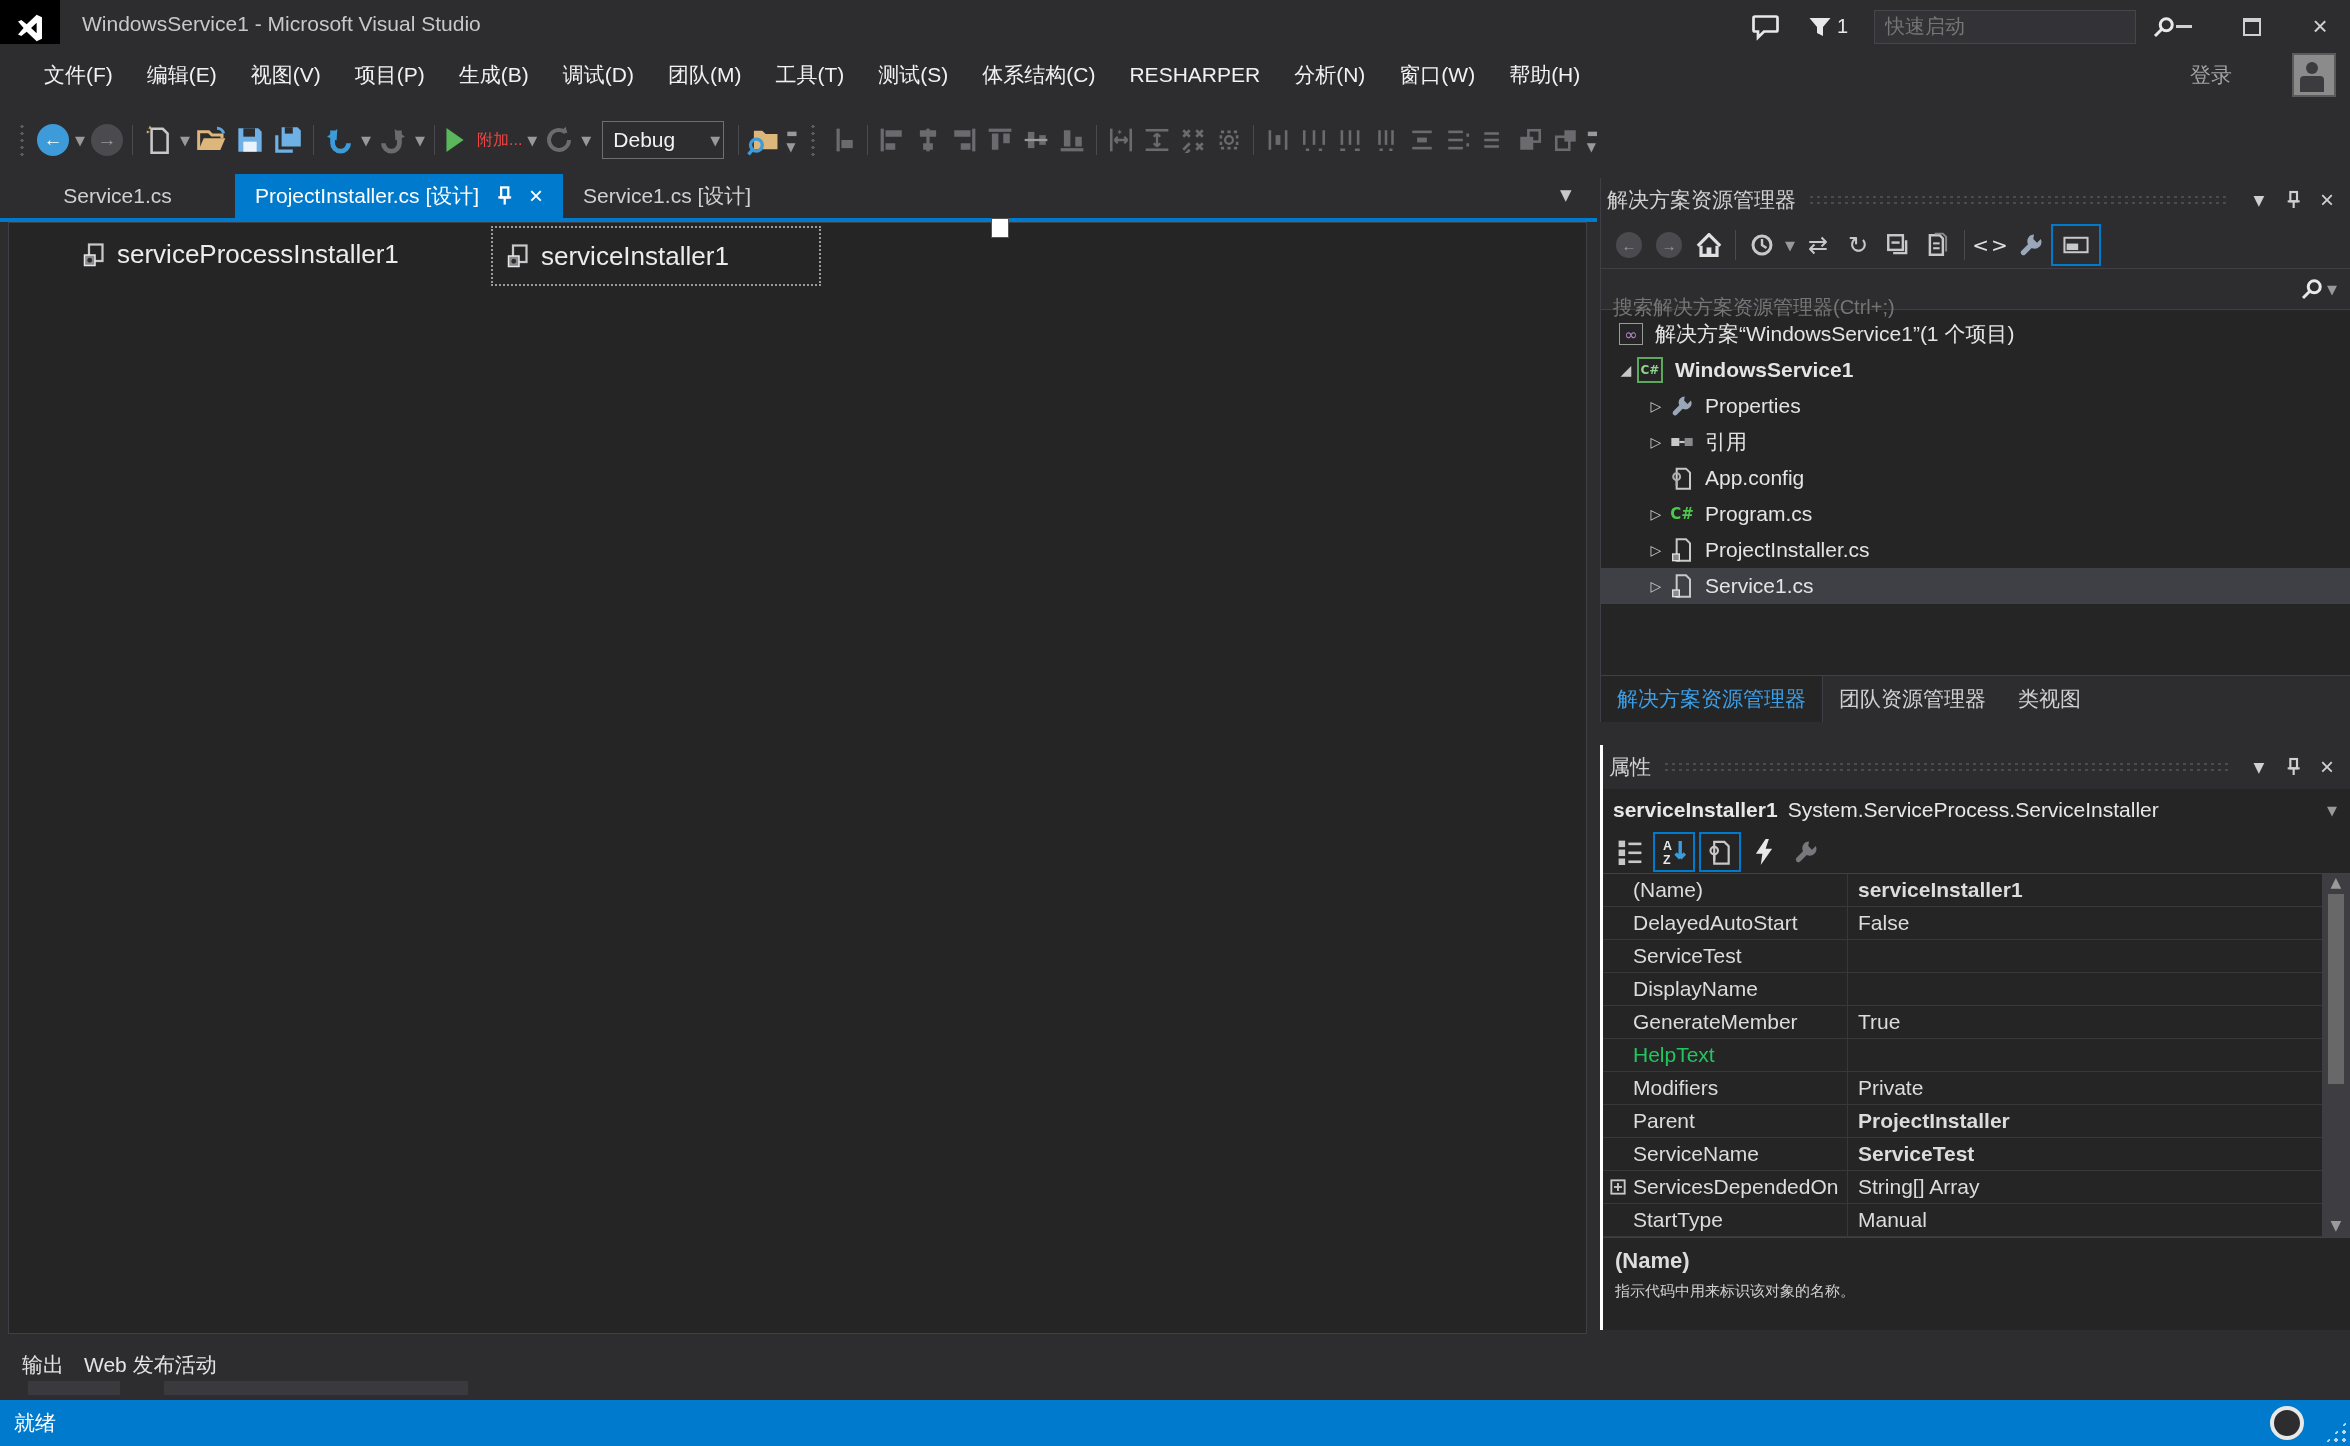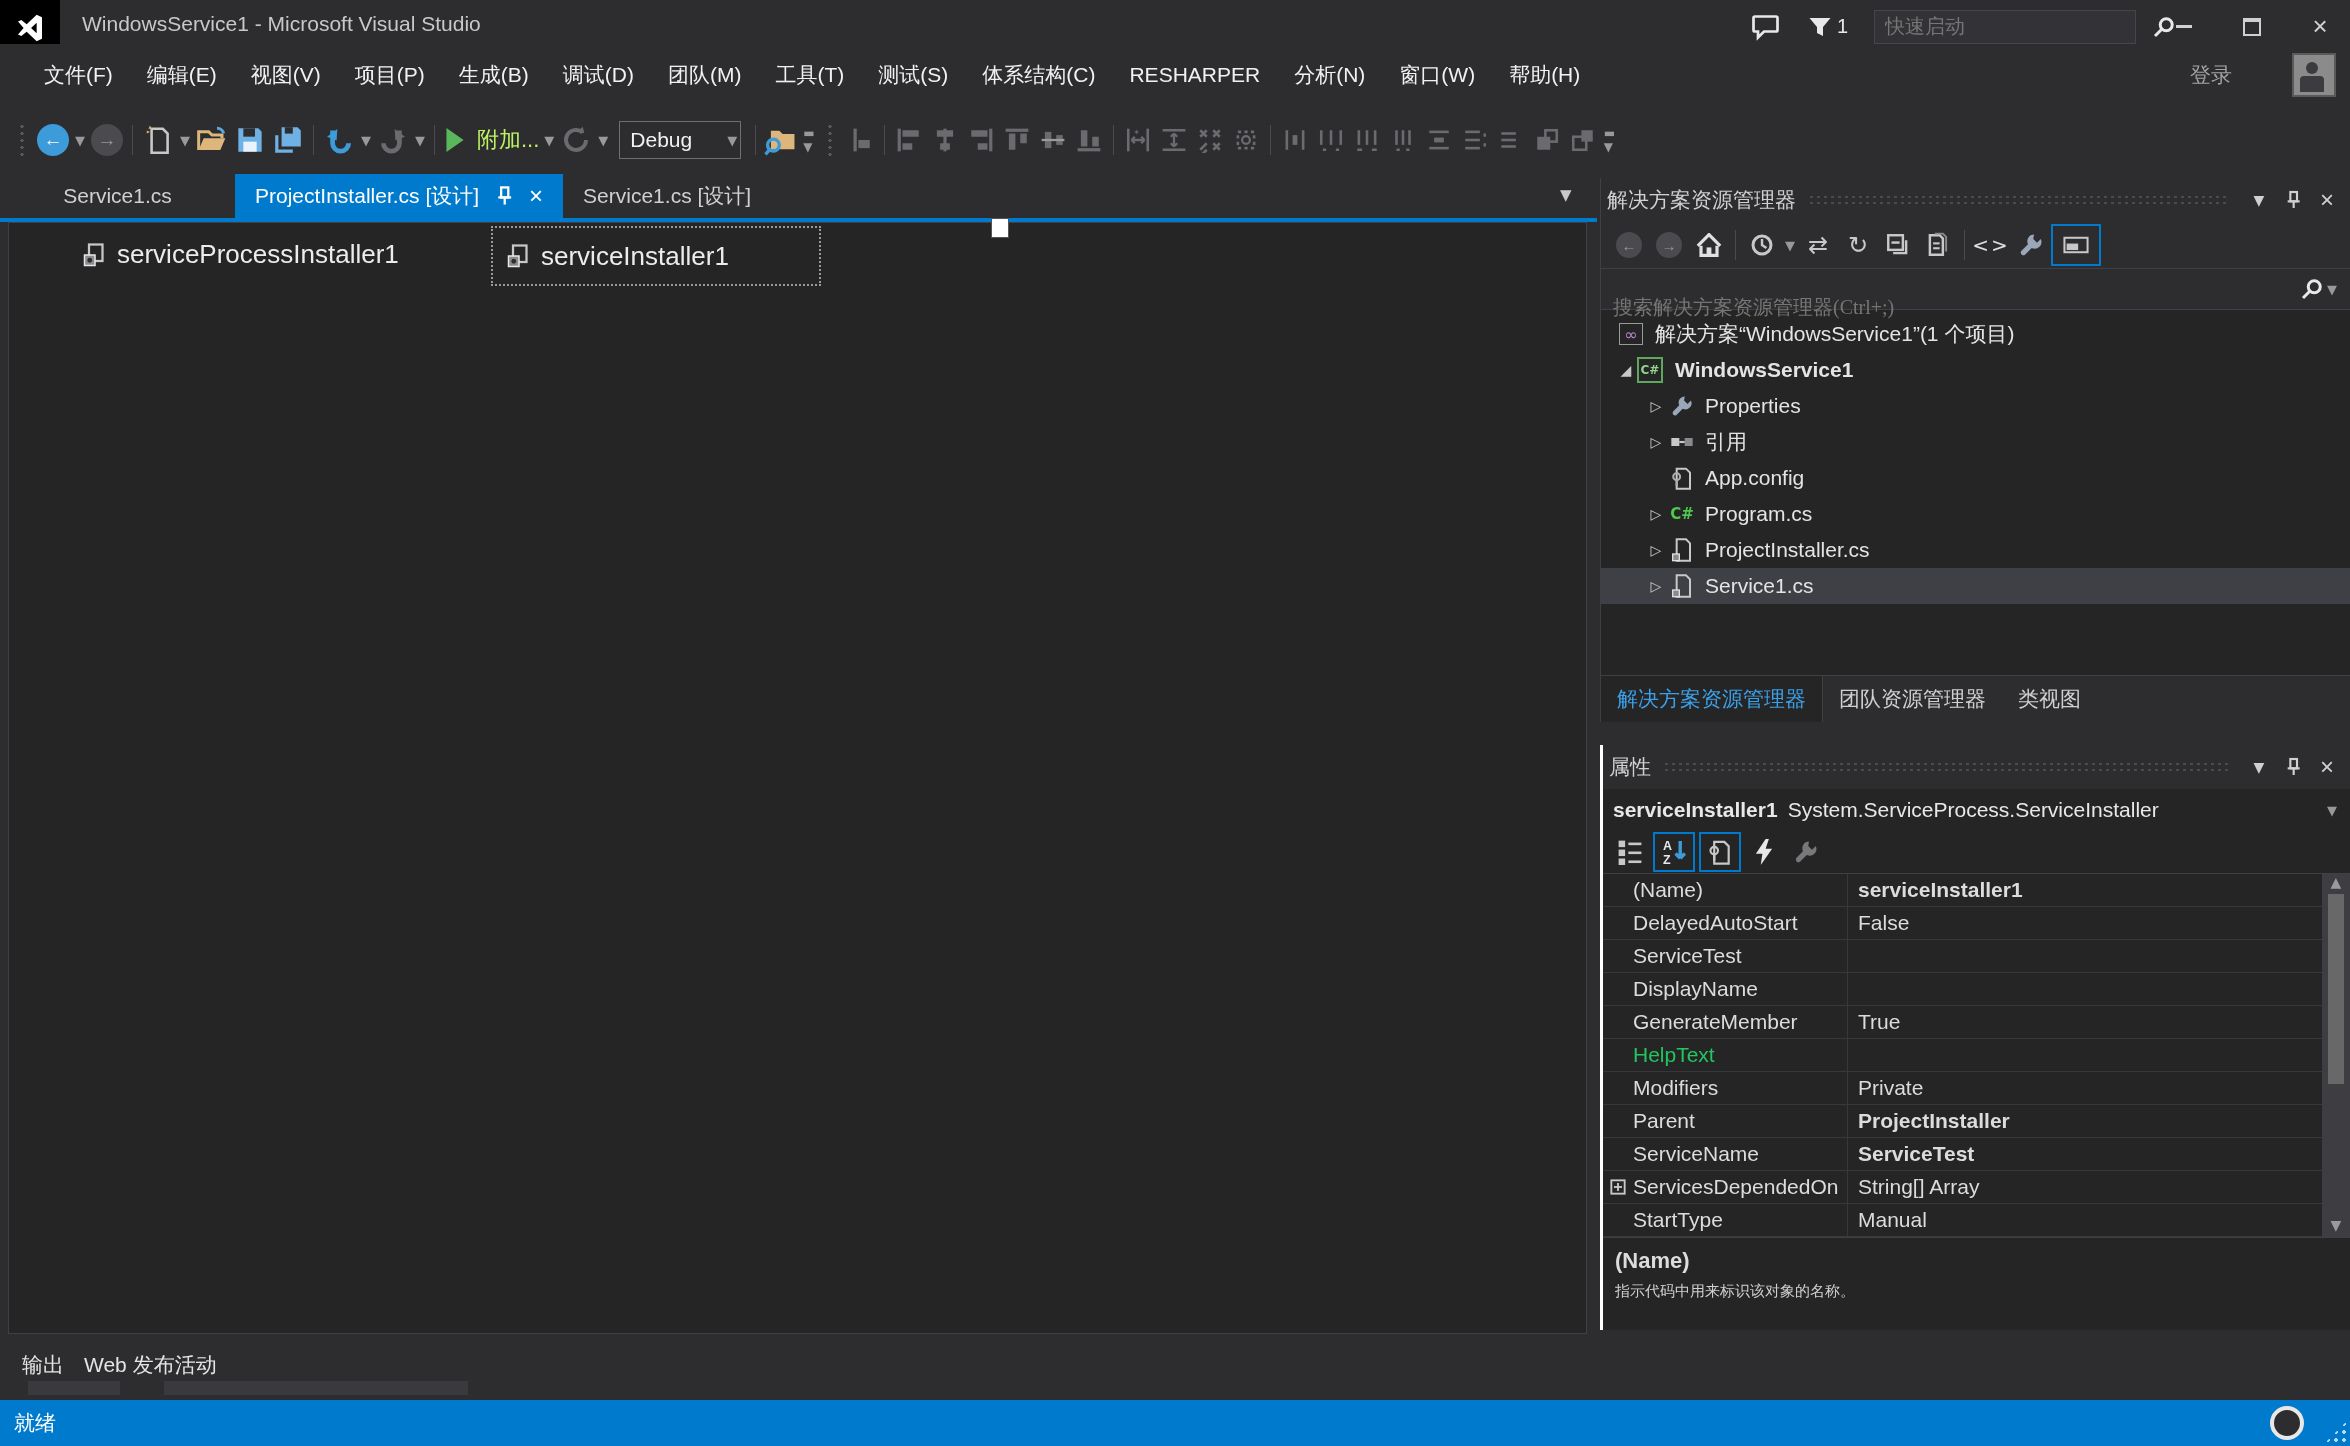--- a/index.html
+++ b/index.html
@@ -50,21 +50,21 @@
   
   .panel-header{height:44px;display:flex;align-items:center;background:#2d2d30;color:#d0d0d0;padding:0 6px;}
   .hdr-grip{flex:1;height:12px;margin:0 12px;background-image:radial-gradient(#4a4a50 1.5px,transparent 1.6px);background-size:7px 6px;}
   .hdr-ico{width:34px;display:flex;justify-content:center;color:#d0d0d0;}
   
   #sol-explorer{top:178px;left:1600px;width:750px;height:544px;background:#252526;border-left:1px solid #3f3f46;box-sizing:border-box;}
   #se-toolbar{height:46px;display:flex;align-items:center;background:#2d2d30;padding-left:8px;}
   .sebtn{width:40px;height:38px;display:flex;align-items:center;justify-content:center;color:#c8c8c8;}
   .sebtn.blue-border{border:2px solid #007acc;width:46px;}
   #se-search{height:40px;background:#2d2d30;border-top:1px solid #3f3f46;border-bottom:1px solid #3f3f46;display:flex;align-items:center;padding:0 10px;}
-  #se-search input{flex:1;background:transparent;border:none;outline:none;color:#848484;font-size:20px;font-family:Liberation Serif, serif;margin-top:36px;}
+  #se-search input{flex:1;background:transparent;border:none;outline:none;color:#848484;font-size:20px;font-family:Liberation Sans, sans-serif;margin-top:36px;}
   #tree{padding-top:6px;}
   .trow{height:36px;display:flex;align-items:center;font-size:21px;color:#e4e4e4;white-space:nowrap;}
   .trow.selected{background:#3f3f46;}
   .tw{display:inline-flex;justify-content:center;}
   .arrowc{width:22px;color:#c8c8c8;font-size:14px;font-family:"DejaVu Sans",sans-serif;}
   .licon{width:30px;margin-right:8px;}
   .ind1{padding-left:14px;} .ind2{padding-left:44px;}
   .bold{font-weight:bold;}
   #se-bottom-tabs{position:absolute;bottom:0;left:0;right:0;height:46px;background:#2d2d30;border-top:1px solid #3f3f46;display:flex;align-items:stretch;}
   .se-tab{display:flex;align-items:center;padding:0 16px;color:#d0d0d0;font-size:21px;white-space:nowrap;}
@@ -213,21 +213,21 @@
         <path d="M14 4 L14 12 a5 5 0 0 1 -10 0" fill="none" stroke="#6a6a6f" stroke-width="3"></path>
         <path d="M18 6 l-8 -1 4 6 z" fill="#6a6a6f" transform="rotate(30 14 6)"></path>
       </svg>
   </span>
   <span class="dd">▼</span>
   <span class="sep"></span>
   <span class="tbtn" style="gap:10px;">
     <svg width="24" height="28" viewBox="0 0 14 16">
         <path d="M2 1 L12 8 2 15 Z" fill="#5bb75b"></path>
       </svg>
-    <span style="font-size:22px;color:#bef264;">附加...</span>
+    <span style="font-size:16px;color:#ef4444;">附加...</span>
   </span>
   <span class="dd">▼</span>
   <span class="tbtn">
     <svg width="30" height="30" viewBox="0 0 18 18">
         <path d="M15 9 a6 6 0 1 1 -2 -4.5" fill="none" stroke="#6a6a6f" stroke-width="2.4"></path>
         <path d="M13 1 l1 4 -4 -1 z" fill="#6a6a6f"></path>
       </svg>
   </span>
   <span class="dd">▼</span>
   <span id="debug-combo">

